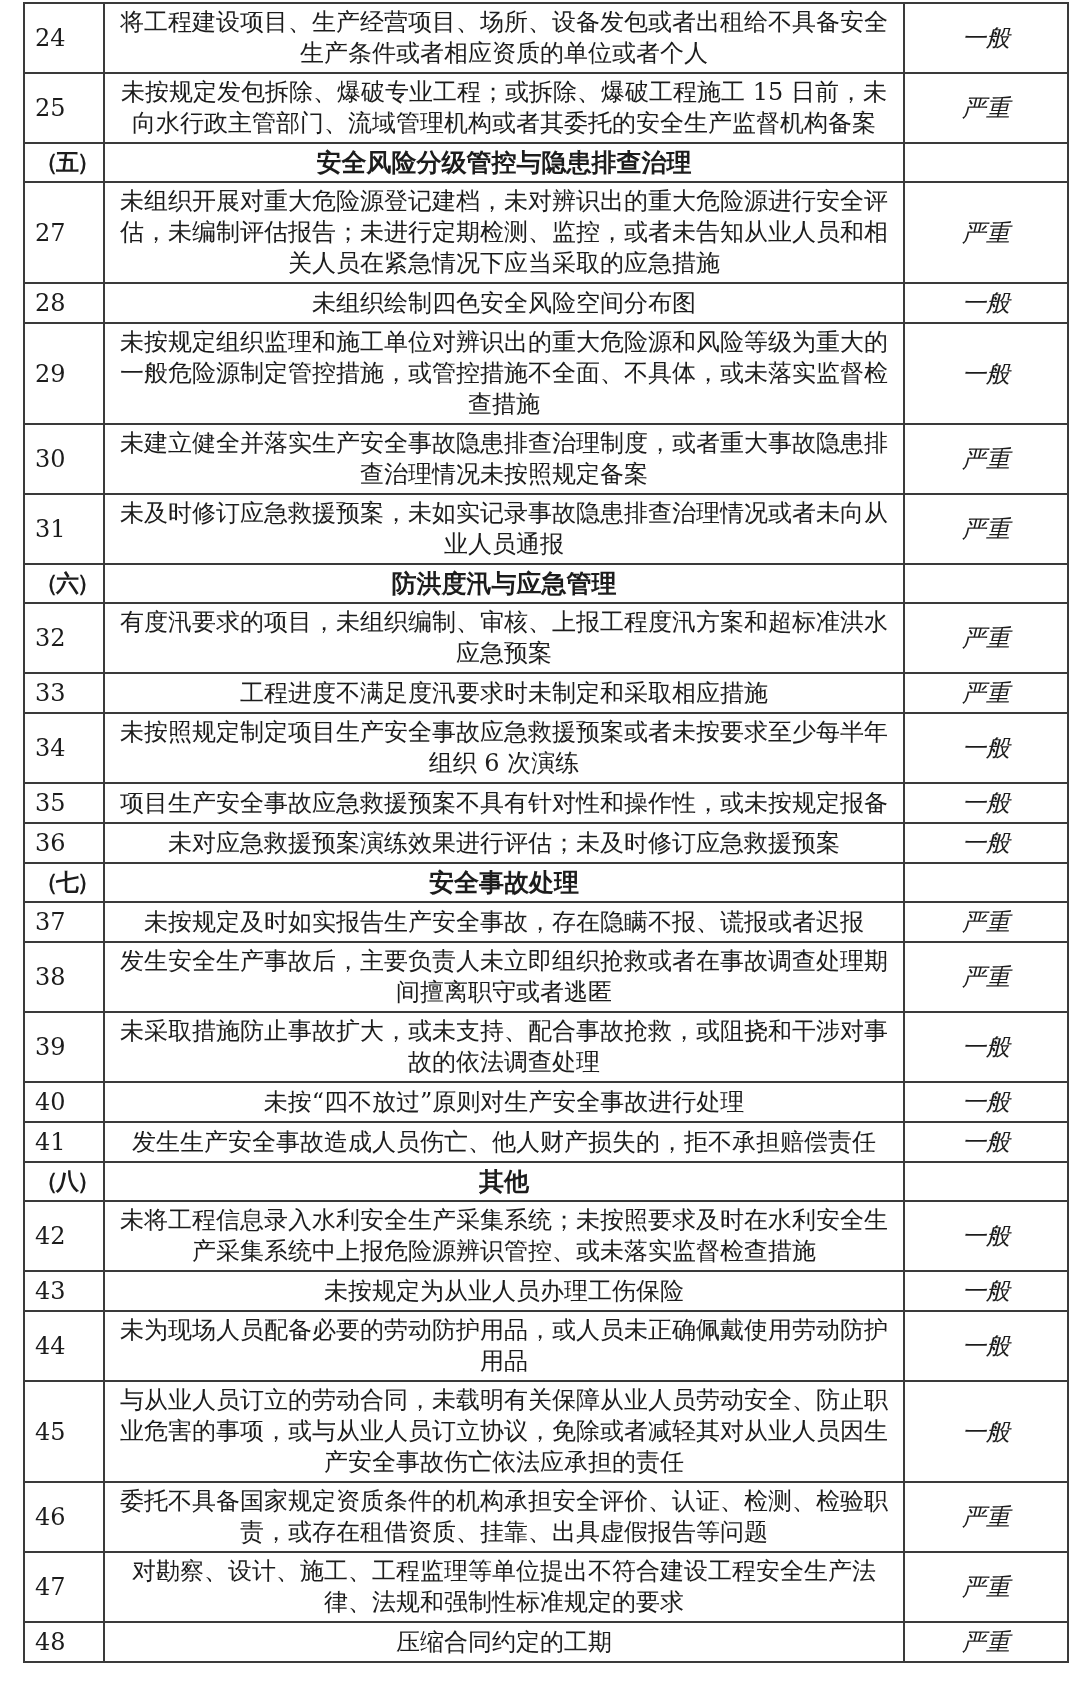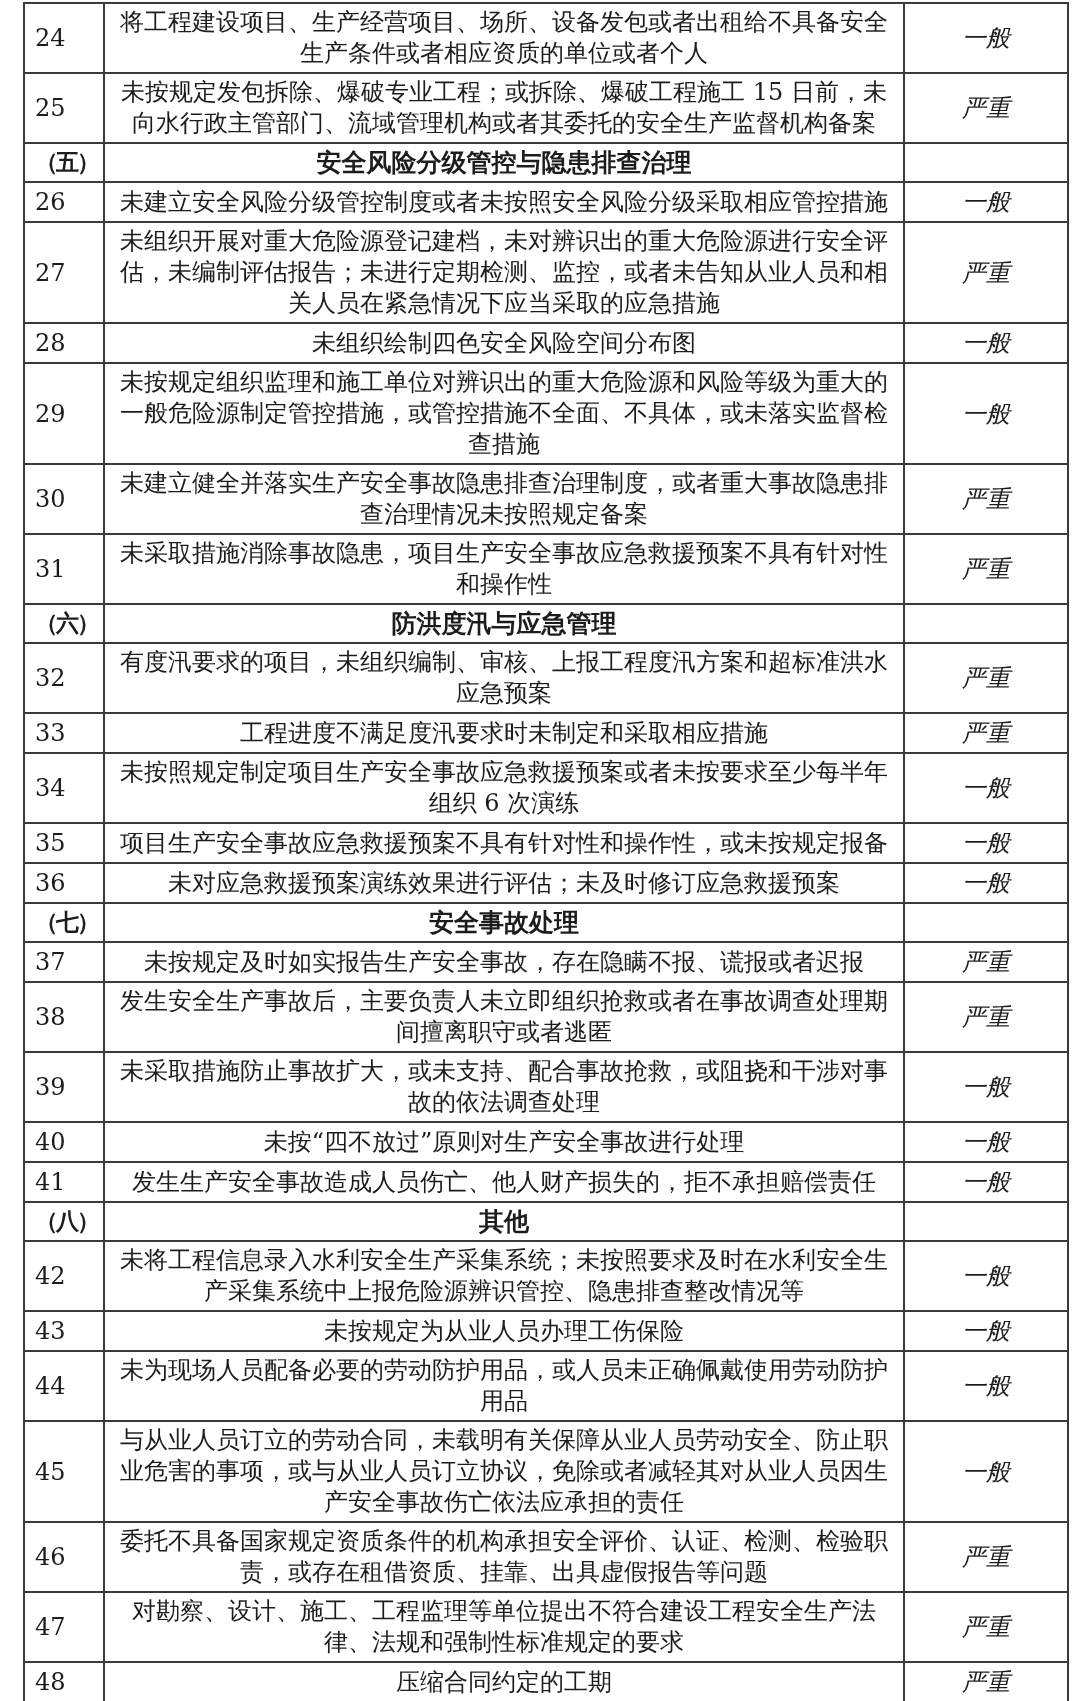--- a/index.html
+++ b/index.html
@@ -83,25 +83,20 @@
     <td class="num">25</td>
     <td class="desc">未按规定发包拆除、爆破专业工程；或拆除、爆破工程施工 15 日前，未向水行政主管部门、流域管理机构或者其委托的安全生产监督机构备案</td>
     <td class="level">严重</td>
   </tr>
         <tr class="section">
     <td class="num">（五）</td>
     <td class="desc">安全风险分级管控与隐患排查治理</td>
     <td class="level"></td>
   </tr>
         <tr class="item">
-    <td class="num">26</td>
-    <td class="desc">未建立安全风险分级管控制度或者未按照安全风险分级采取相应管控措施</td>
-    <td class="level">一般</td>
-  </tr>
-        <tr class="item">
     <td class="num">27</td>
     <td class="desc">未组织开展对重大危险源登记建档，未对辨识出的重大危险源进行安全评估，未编制评估报告；未进行定期检测、监控，或者未告知从业人员和相关人员在紧急情况下应当采取的应急措施</td>
     <td class="level">严重</td>
   </tr>
         <tr class="item">
     <td class="num">28</td>
     <td class="desc">未组织绘制四色安全风险空间分布图</td>
     <td class="level">一般</td>
   </tr>
         <tr class="item">
@@ -109,21 +104,21 @@
     <td class="desc">未按规定组织监理和施工单位对辨识出的重大危险源和风险等级为重大的一般危险源制定管控措施，或管控措施不全面、不具体，或未落实监督检查措施</td>
     <td class="level">一般</td>
   </tr>
         <tr class="item">
     <td class="num">30</td>
     <td class="desc">未建立健全并落实生产安全事故隐患排查治理制度，或者重大事故隐患排查治理情况未按照规定备案</td>
     <td class="level">严重</td>
   </tr>
         <tr class="item">
     <td class="num">31</td>
-    <td class="desc">未采取措施消除事故隐患，项目生产安全事故应急救援预案不具有针对性和操作性</td>
+    <td class="desc">未及时修订应急救援预案，未如实记录事故隐患排查治理情况或者未向从业人员通报</td>
     <td class="level">严重</td>
   </tr>
         <tr class="section">
     <td class="num">（六）</td>
     <td class="desc">防洪度汛与应急管理</td>
     <td class="level"></td>
   </tr>
         <tr class="item">
     <td class="num">32</td>
     <td class="desc">有度汛要求的项目，未组织编制、审核、上报工程度汛方案和超标准洪水应急预案</td>
@@ -179,21 +174,21 @@
     <td class="desc">发生生产安全事故造成人员伤亡、他人财产损失的，拒不承担赔偿责任</td>
     <td class="level">一般</td>
   </tr>
         <tr class="section">
     <td class="num">（八）</td>
     <td class="desc">其他</td>
     <td class="level"></td>
   </tr>
         <tr class="item">
     <td class="num">42</td>
-    <td class="desc">未将工程信息录入水利安全生产采集系统；未按照要求及时在水利安全生产采集系统中上报危险源辨识管控、隐患排查整改情况等</td>
+    <td class="desc">未将工程信息录入水利安全生产采集系统；未按照要求及时在水利安全生产采集系统中上报危险源辨识管控、或未落实监督检查措施</td>
     <td class="level">一般</td>
   </tr>
         <tr class="item">
     <td class="num">43</td>
     <td class="desc">未按规定为从业人员办理工伤保险</td>
     <td class="level">一般</td>
   </tr>
         <tr class="item">
     <td class="num">44</td>
     <td class="desc">未为现场人员配备必要的劳动防护用品，或人员未正确佩戴使用劳动防护用品</td>

